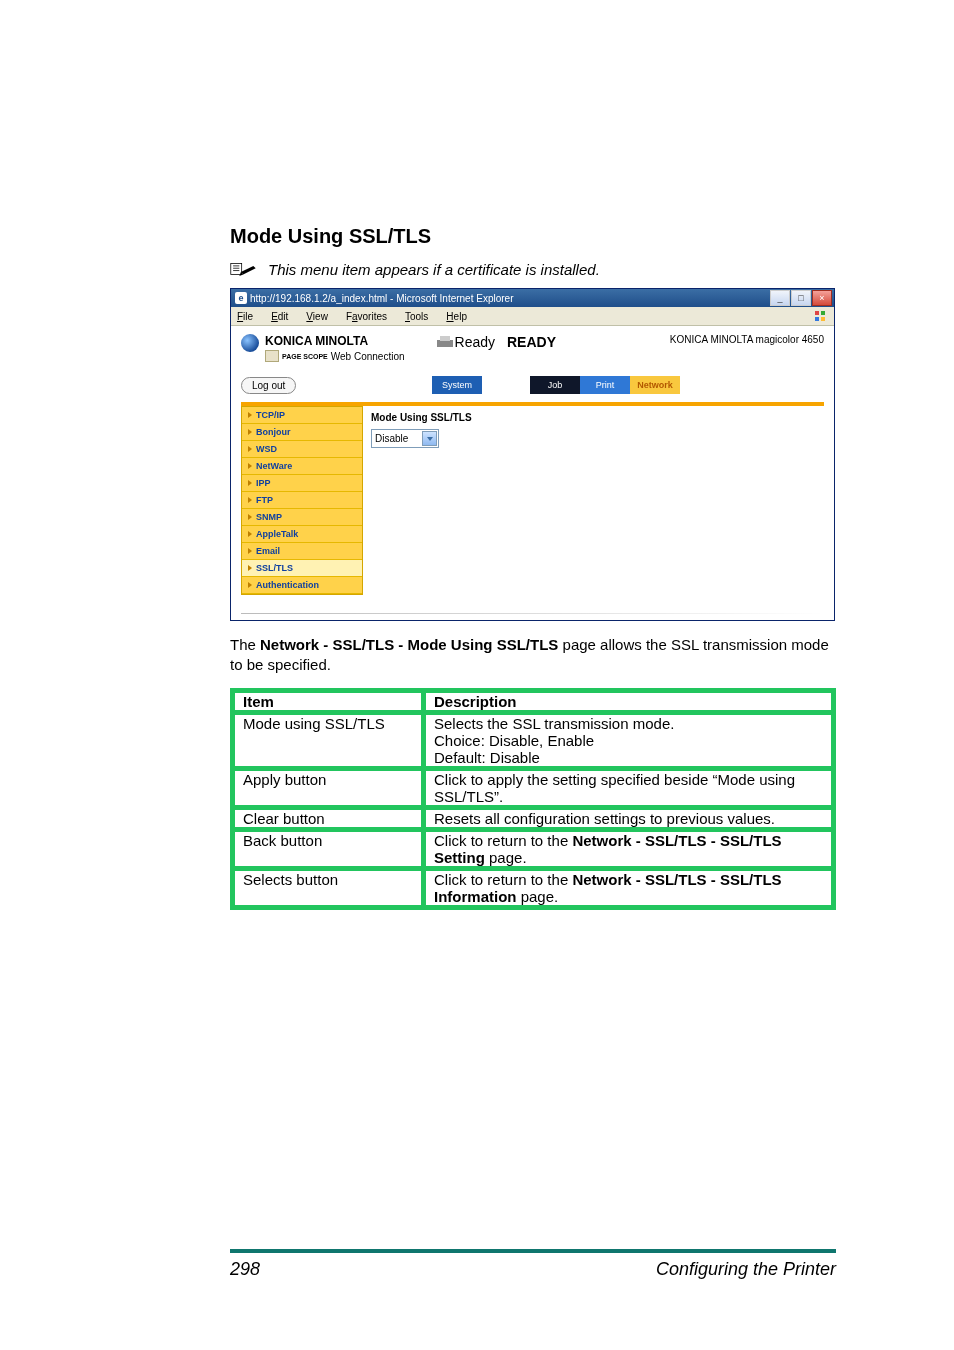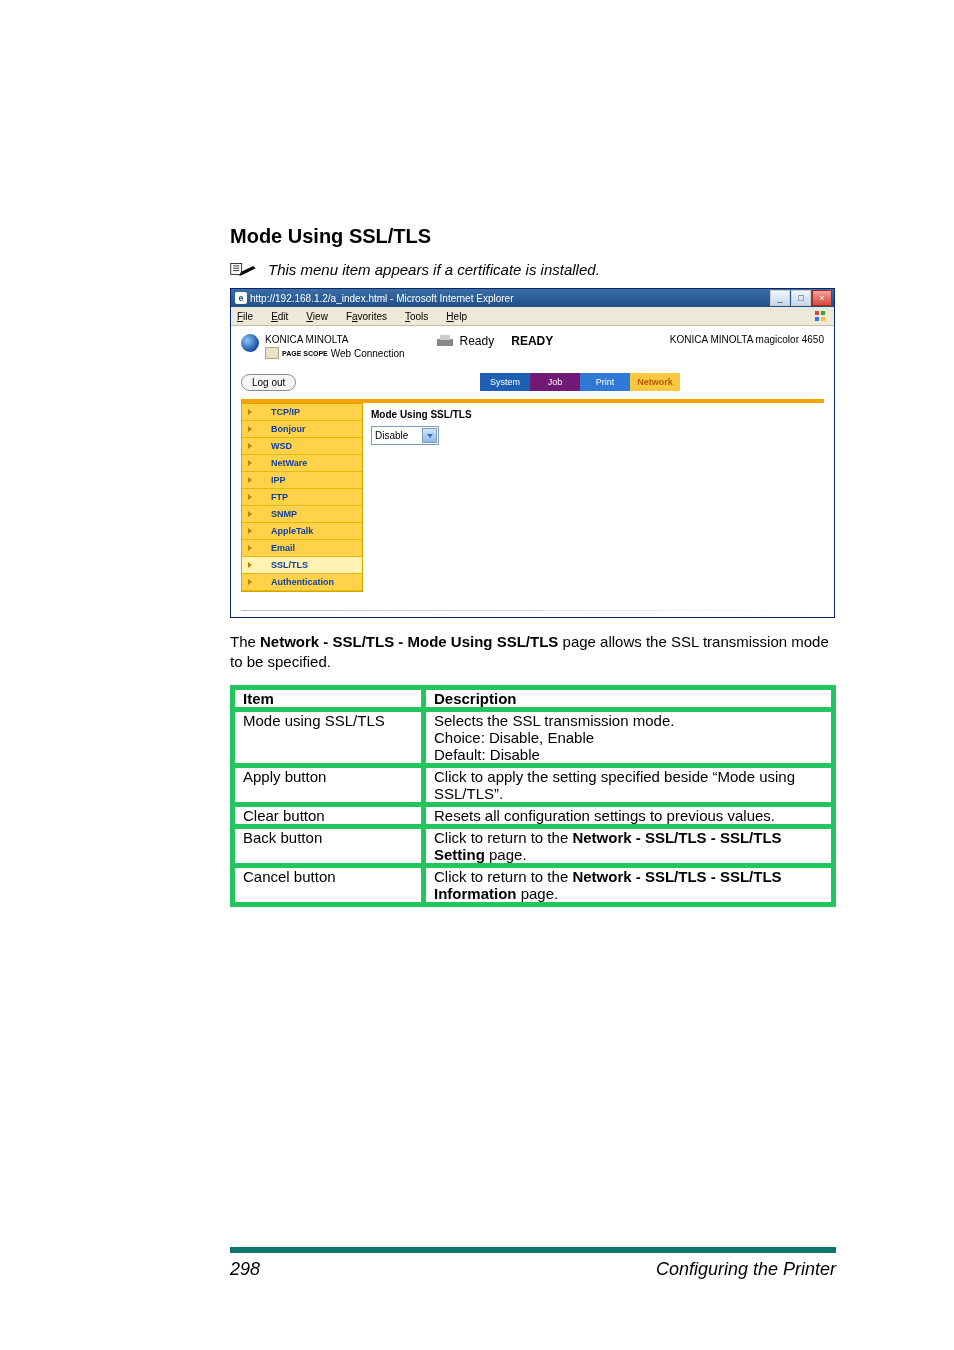--- a/index.html
+++ b/index.html
@@ -72,50 +72,50 @@
   }
   .ie-menubar span u{text-decoration:underline;}
   .ie-flag{margin-left:auto;width:16px;height:14px;display:flex;align-items:center;justify-content:center;}
 
   .ie-body{background:#fff;}
   .sc-header{
     display:flex;align-items:flex-start;padding:8px 10px 4px 10px;
   }
   .brand-block{display:flex;align-items:flex-start;gap:6px;}
   .brand-globe{width:18px;height:18px;border-radius:50%;background:radial-gradient(circle at 35% 35%,#8ac3ff 0%,#1a4e9b 70%);}
-  .brand-text{font-size:10px;font-weight:normal;color:#000;}
+  .brand-text{font-size:12px;font-weight:bold;color:#000;}
   .webcon{font-size:10px;color:#000;font-weight:normal;margin-top:2px;display:flex;align-items:center;gap:3px;}
   .ps-icon{width:12px;height:10px;background:#e8e1c9;border:1px solid #b0a87a;}
-  .status-block{margin-left:30px;display:flex;align-items:center;gap:5px;font-size:12px;}
+  .status-block{margin-left:30px;display:flex;align-items:center;font-size:14px;}
   .printer-icon{width:20px;height:14px;display:flex;align-items:center;justify-content:center;}
   .status-ready{font-weight:bold;margin-left:12px;}
   .device-name{margin-left:auto;font-size:10px;color:#000;}
 
   .sc-row2{display:flex;align-items:center;padding:10px 10px 6px 10px;}
   .logout-btn{
     border:1px solid #888;border-radius:9px;padding:2px 10px;font-size:10px;background:#f6f6f6;
   }
   .tabs{margin-left:auto;display:flex;margin-right:144px;}
   .tab{
     width:50px;height:18px;display:flex;align-items:center;justify-content:center;font-size:9px;
   }
   .tab-system{background:#1e5fb3;color:#fff;text-align:center;}
-  .tab-job{background:#701a75;color:#fff;}
+  .tab-job{background:#0f172a;color:#fff;margin-left:48px;}
   .tab-print{background:#2f78d6;color:#fff;}
   .tab-network{background:#f9c83e;color:#b35900;font-weight:bold;}
 
   .orange-bar{height:4px;background:#f7a400;margin:2px 10px 0 10px;}
 
   .sc-main{display:flex;padding:0 10px 10px 10px;}
   .sidebar{
     width:120px;background:#ffd24a;border:1px solid #d4a600;
   }
   .sidebar .sitem{
     padding:3px 6px;font-size:9px;color:#1040a0;border-bottom:1px solid #e6b800;
-    display:flex;align-items:center;gap:19px;font-weight:bold;
+    display:flex;align-items:center;gap:4px;font-weight:bold;
   }
   .sidebar .sitem .tri{width:0;height:0;border-top:3px solid transparent;border-bottom:3px solid transparent;border-left:4px solid #c08000;}
   .sidebar .sitem.active{background:#fff2b3;}
   .content-area{
     flex:1;padding:6px 8px;
   }
   .content-title{font-size:10px;font-weight:bold;margin-bottom:6px;}
   .dropdown{
     width:62px;height:17px;border:1px solid #7f9db9;background:#fff;font-size:10px;
     display:flex;align-items:center;justify-content:space-between;padding:0 1px 0 3px;
@@ -137,21 +137,21 @@
     width:100%;border-collapse:collapse;font-size:15px;
   }
   table.desc th, table.desc td{
     border:5px solid #22c55e;padding:0 8px;vertical-align:top;text-align:left;
   }
   table.desc th{font-weight:bold;}
   .col-item{width:170px;}
 
   .footer{
     position:absolute;left:230px;right:118px;bottom:70px;
-    border-top:6px solid #0f766e;padding-top:6px;
+    border-top:4px solid #0f766e;padding-top:6px;
     display:flex;justify-content:space-between;align-items:baseline;
     font-size:18px;font-style:italic;
   }
   .footer .pg{font-style:italic;}
   .footer .ft{font-style:italic;}
 </style>
 </head>
 <body>
 
 <div class="page">
@@ -324,21 +324,21 @@
       <td>Clear button</td>
       <td>Resets all configuration settings to previous values.</td>
     </tr>
     <tr>
       <td>Back button</td>
       <td>
         <span>Click to return to the </span><b>Network - SSL/TLS - SSL/TLS Setting</b><span> page.</span>
       </td>
     </tr>
     <tr>
-      <td>Cancel button</td>
+      <td>Selects button</td>
       <td>
         <span>Click to return to the </span><b>Network - SSL/TLS - SSL/TLS Information</b><span> page.</span>
       </td>
     </tr>
   </tbody>
     </table>
 
 </div>
 
 <div class="footer">

